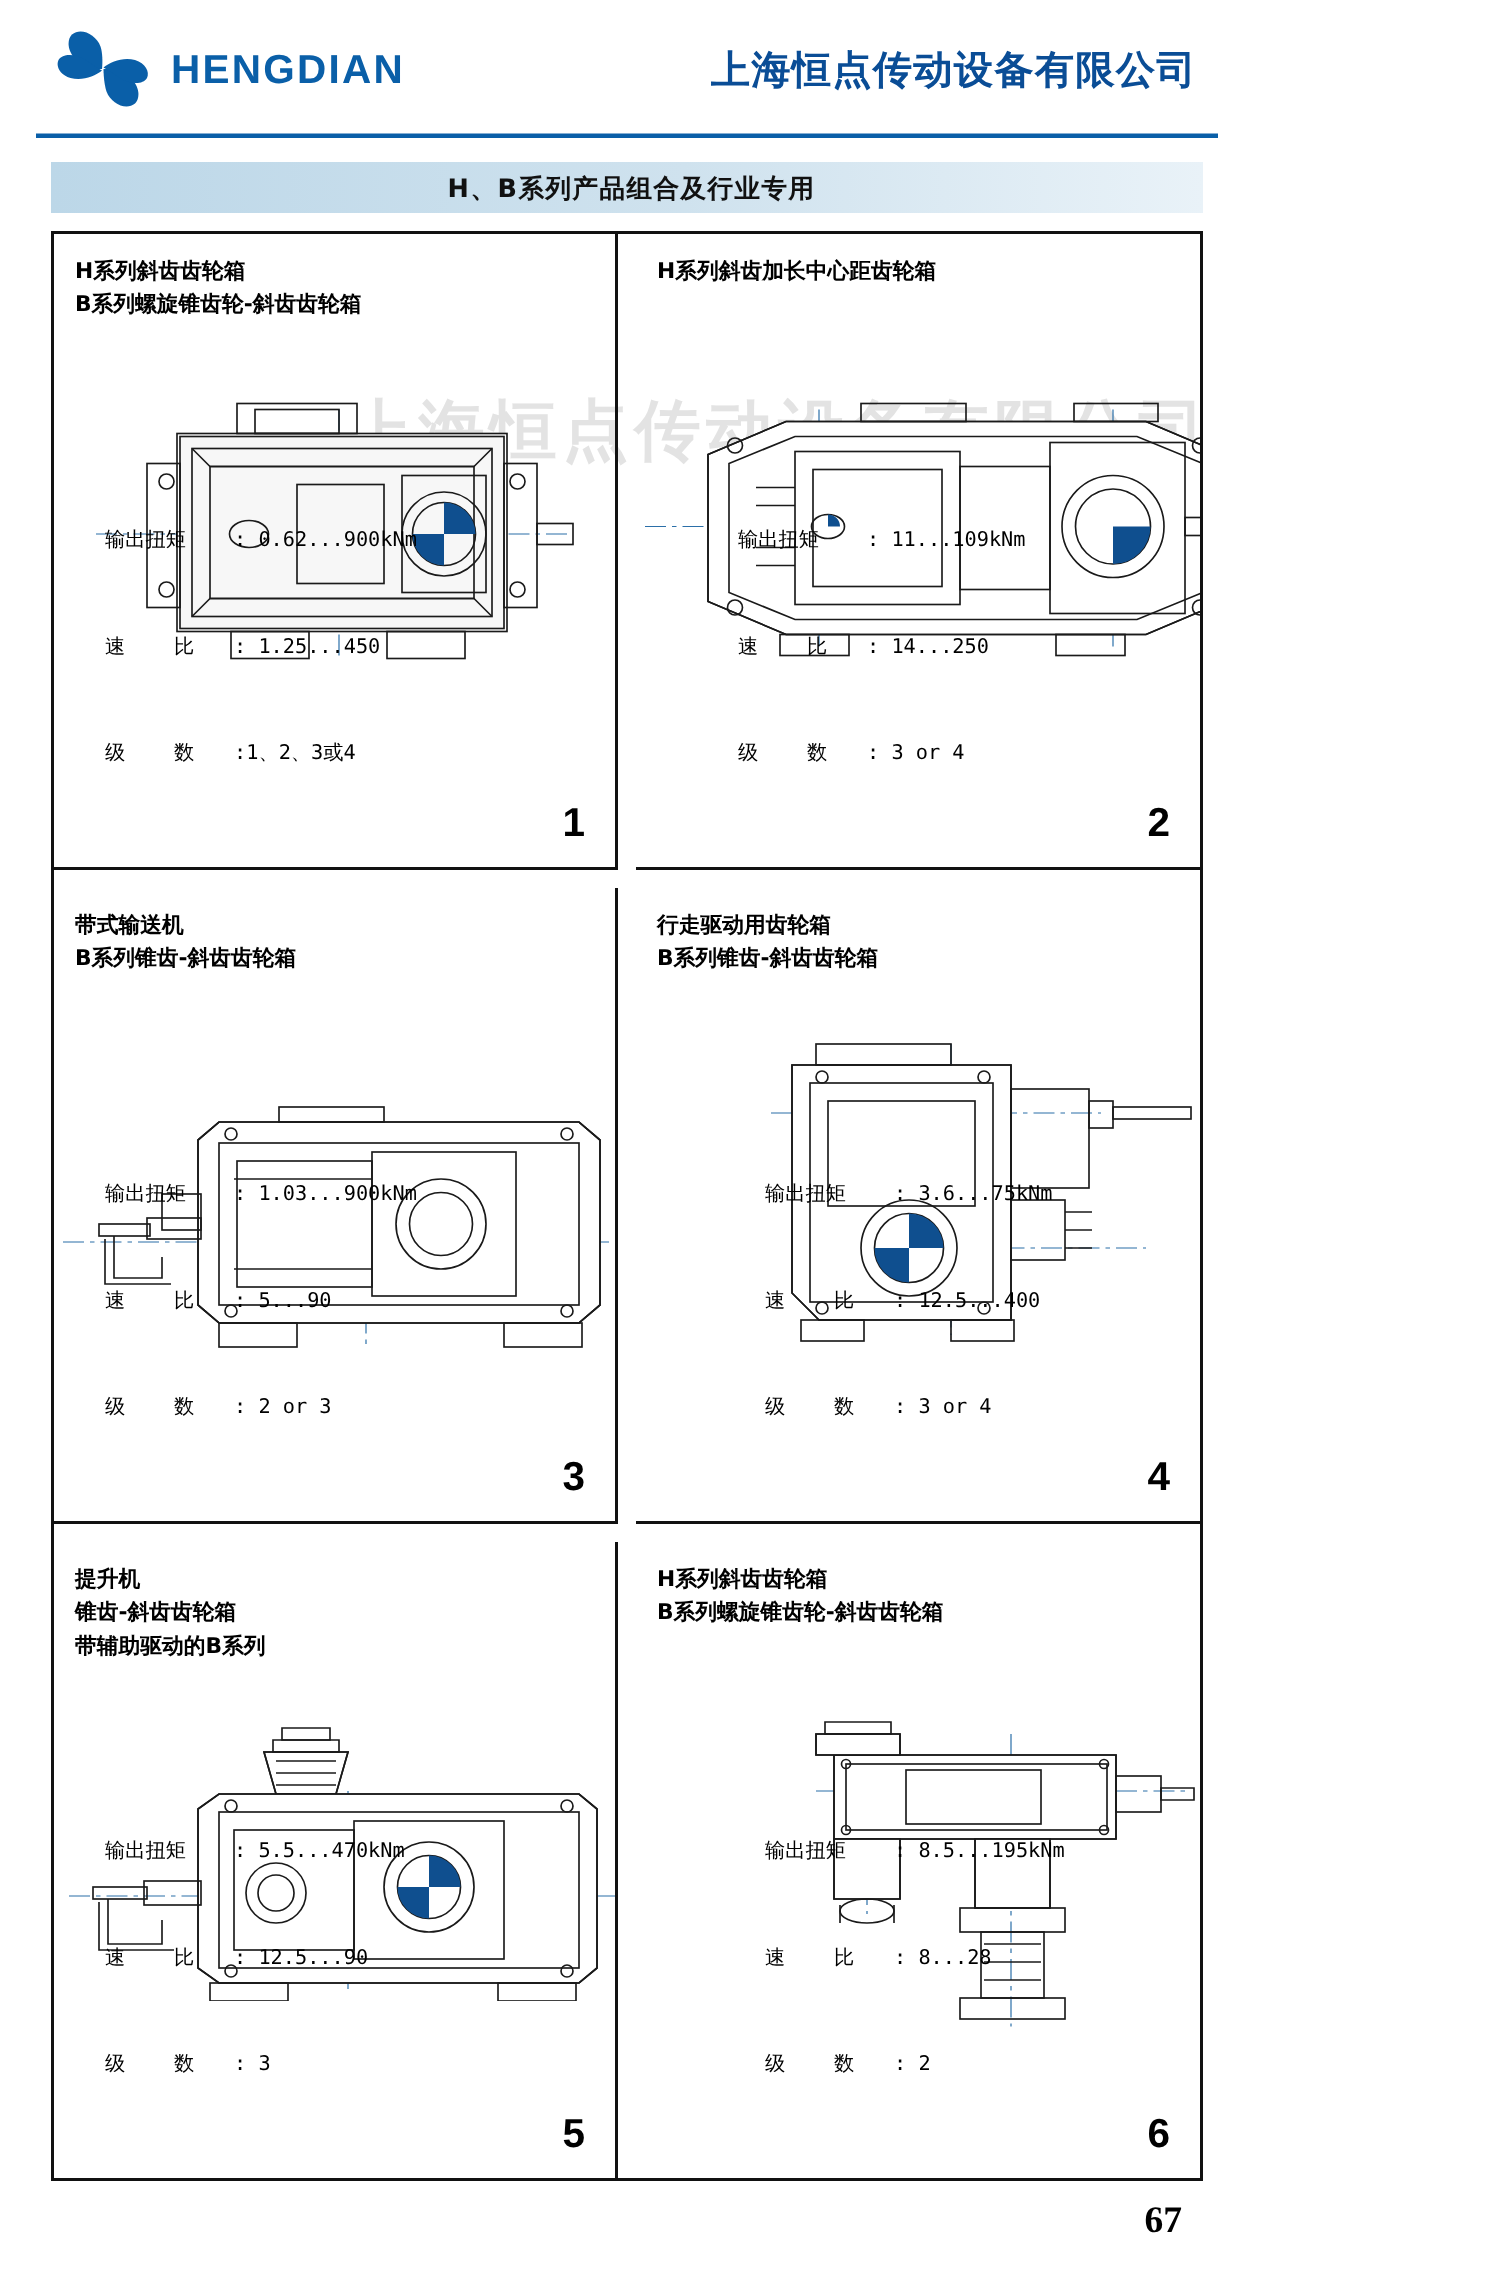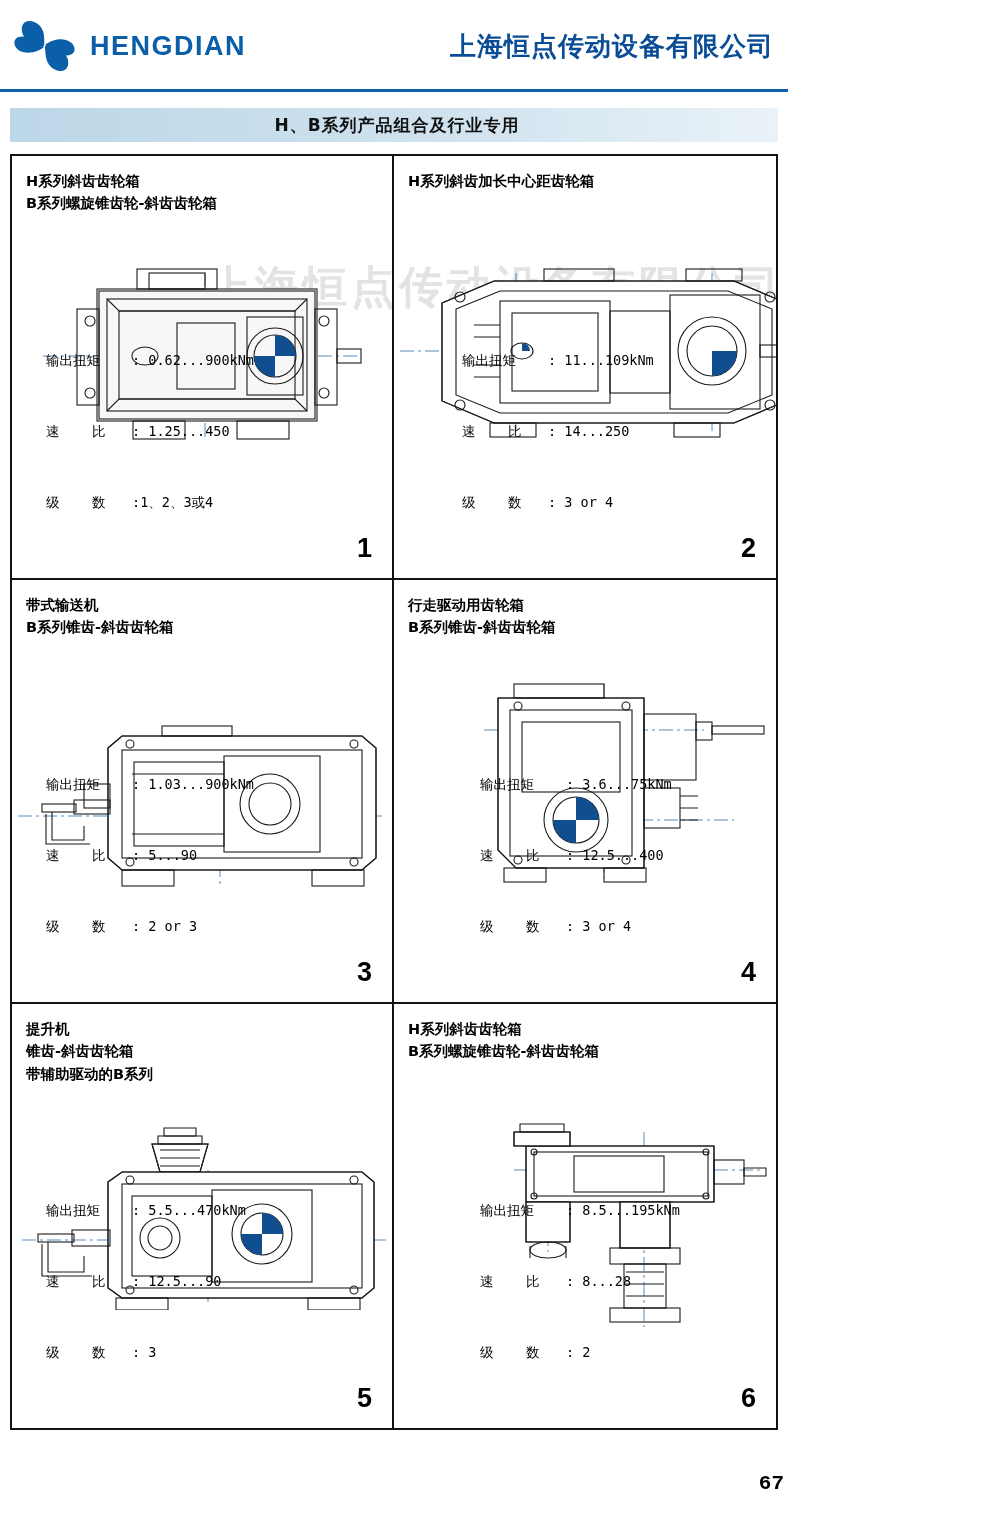--- a/index.html
+++ b/index.html
@@ -13,20 +13,21 @@
     font-family: "Liberation Sans", sans-serif;
     color: #000;
     position: relative;
     overflow: hidden;
   }
   .page {
     width: 788px;
     height: 1513px;
     position: relative;
     box-sizing: border-box;
+    margin-left: 24px;
   }
 
   
   .header {
     position: relative;
     height: 92px;
     padding: 0 14px;
     box-sizing: border-box;
     display: flex;
     align-items: center;
@@ -104,20 +105,21 @@
   
   .grid {
     position: relative;
     margin: 12px 10px 0 10px;
     border: 2px solid #111;
     display: grid;
     grid-template-columns: 1fr 1fr;
     grid-template-rows: 424px 424px 424px;
     z-index: 1;
     background: transparent;
+    gap: 12px;
   }
   .cell {
     position: relative;
     box-sizing: border-box;
     border-right: 2px solid #111;
     border-bottom: 2px solid #111;
     padding: 14px 14px 8px 14px;
     overflow: hidden;
   }
   .cell.col2 { border-right: none; }
@@ -156,25 +158,25 @@
     position: absolute;
     right: 20px;
     bottom: 14px;
     font-size: 27px;
     font-weight: bold;
     font-family: "Liberation Sans", sans-serif;
   }
 
   .page-number {
     position: absolute;
-    right: 4px;
+    right: 24px;
     bottom: 18px;
-    font-size: 21px;
-    font-weight: bold;
-    font-family: Liberation Mono, monospace;
+    font-size: 25px;
+    font-weight: bold;
+    font-family: Liberation Serif, serif;
   }
 
   
   .tech { stroke: #1a1a1a; fill: none; stroke-width: 1.1; }
   .tech .fillw { fill: #ffffff; }
   .tech .ctr { stroke: #2b6fa8; stroke-width: 0.8; stroke-dasharray: 14 4 3 4; }
   .tech .blue { fill: #0f4f8f; stroke: none; }
   .tech .lgray { fill: #f7f7f7; }
 </style>
 </head>

